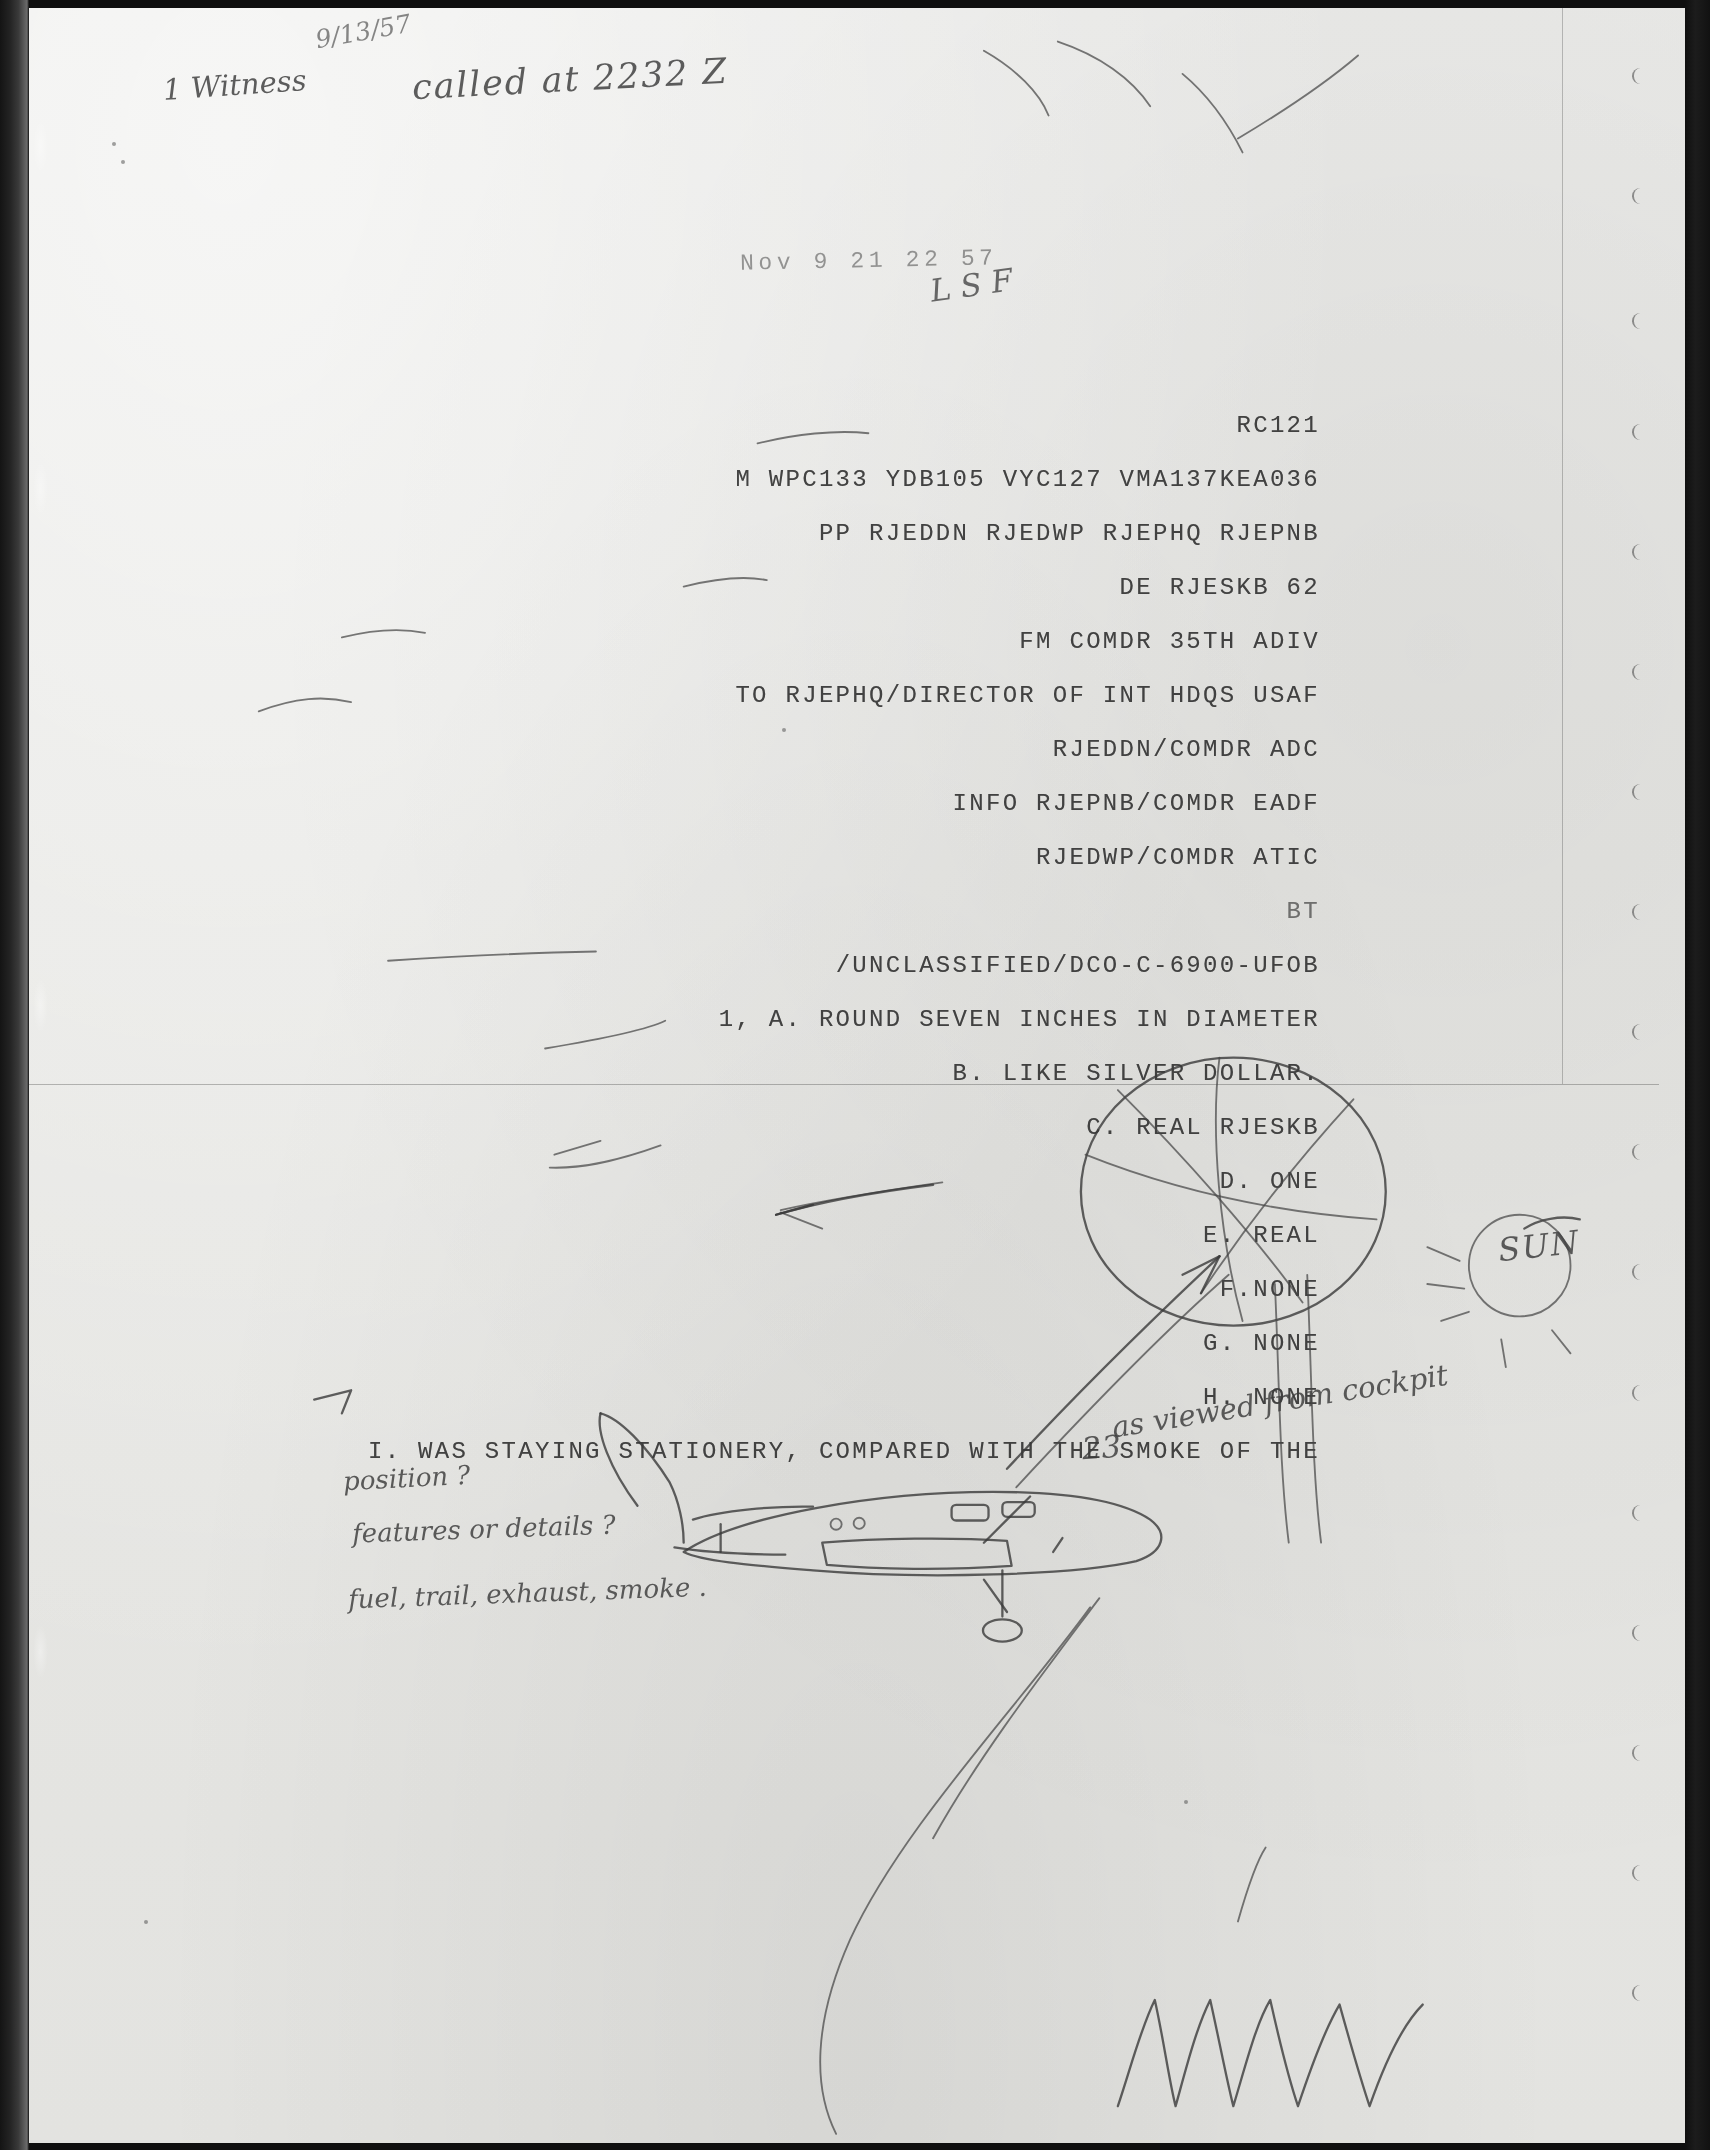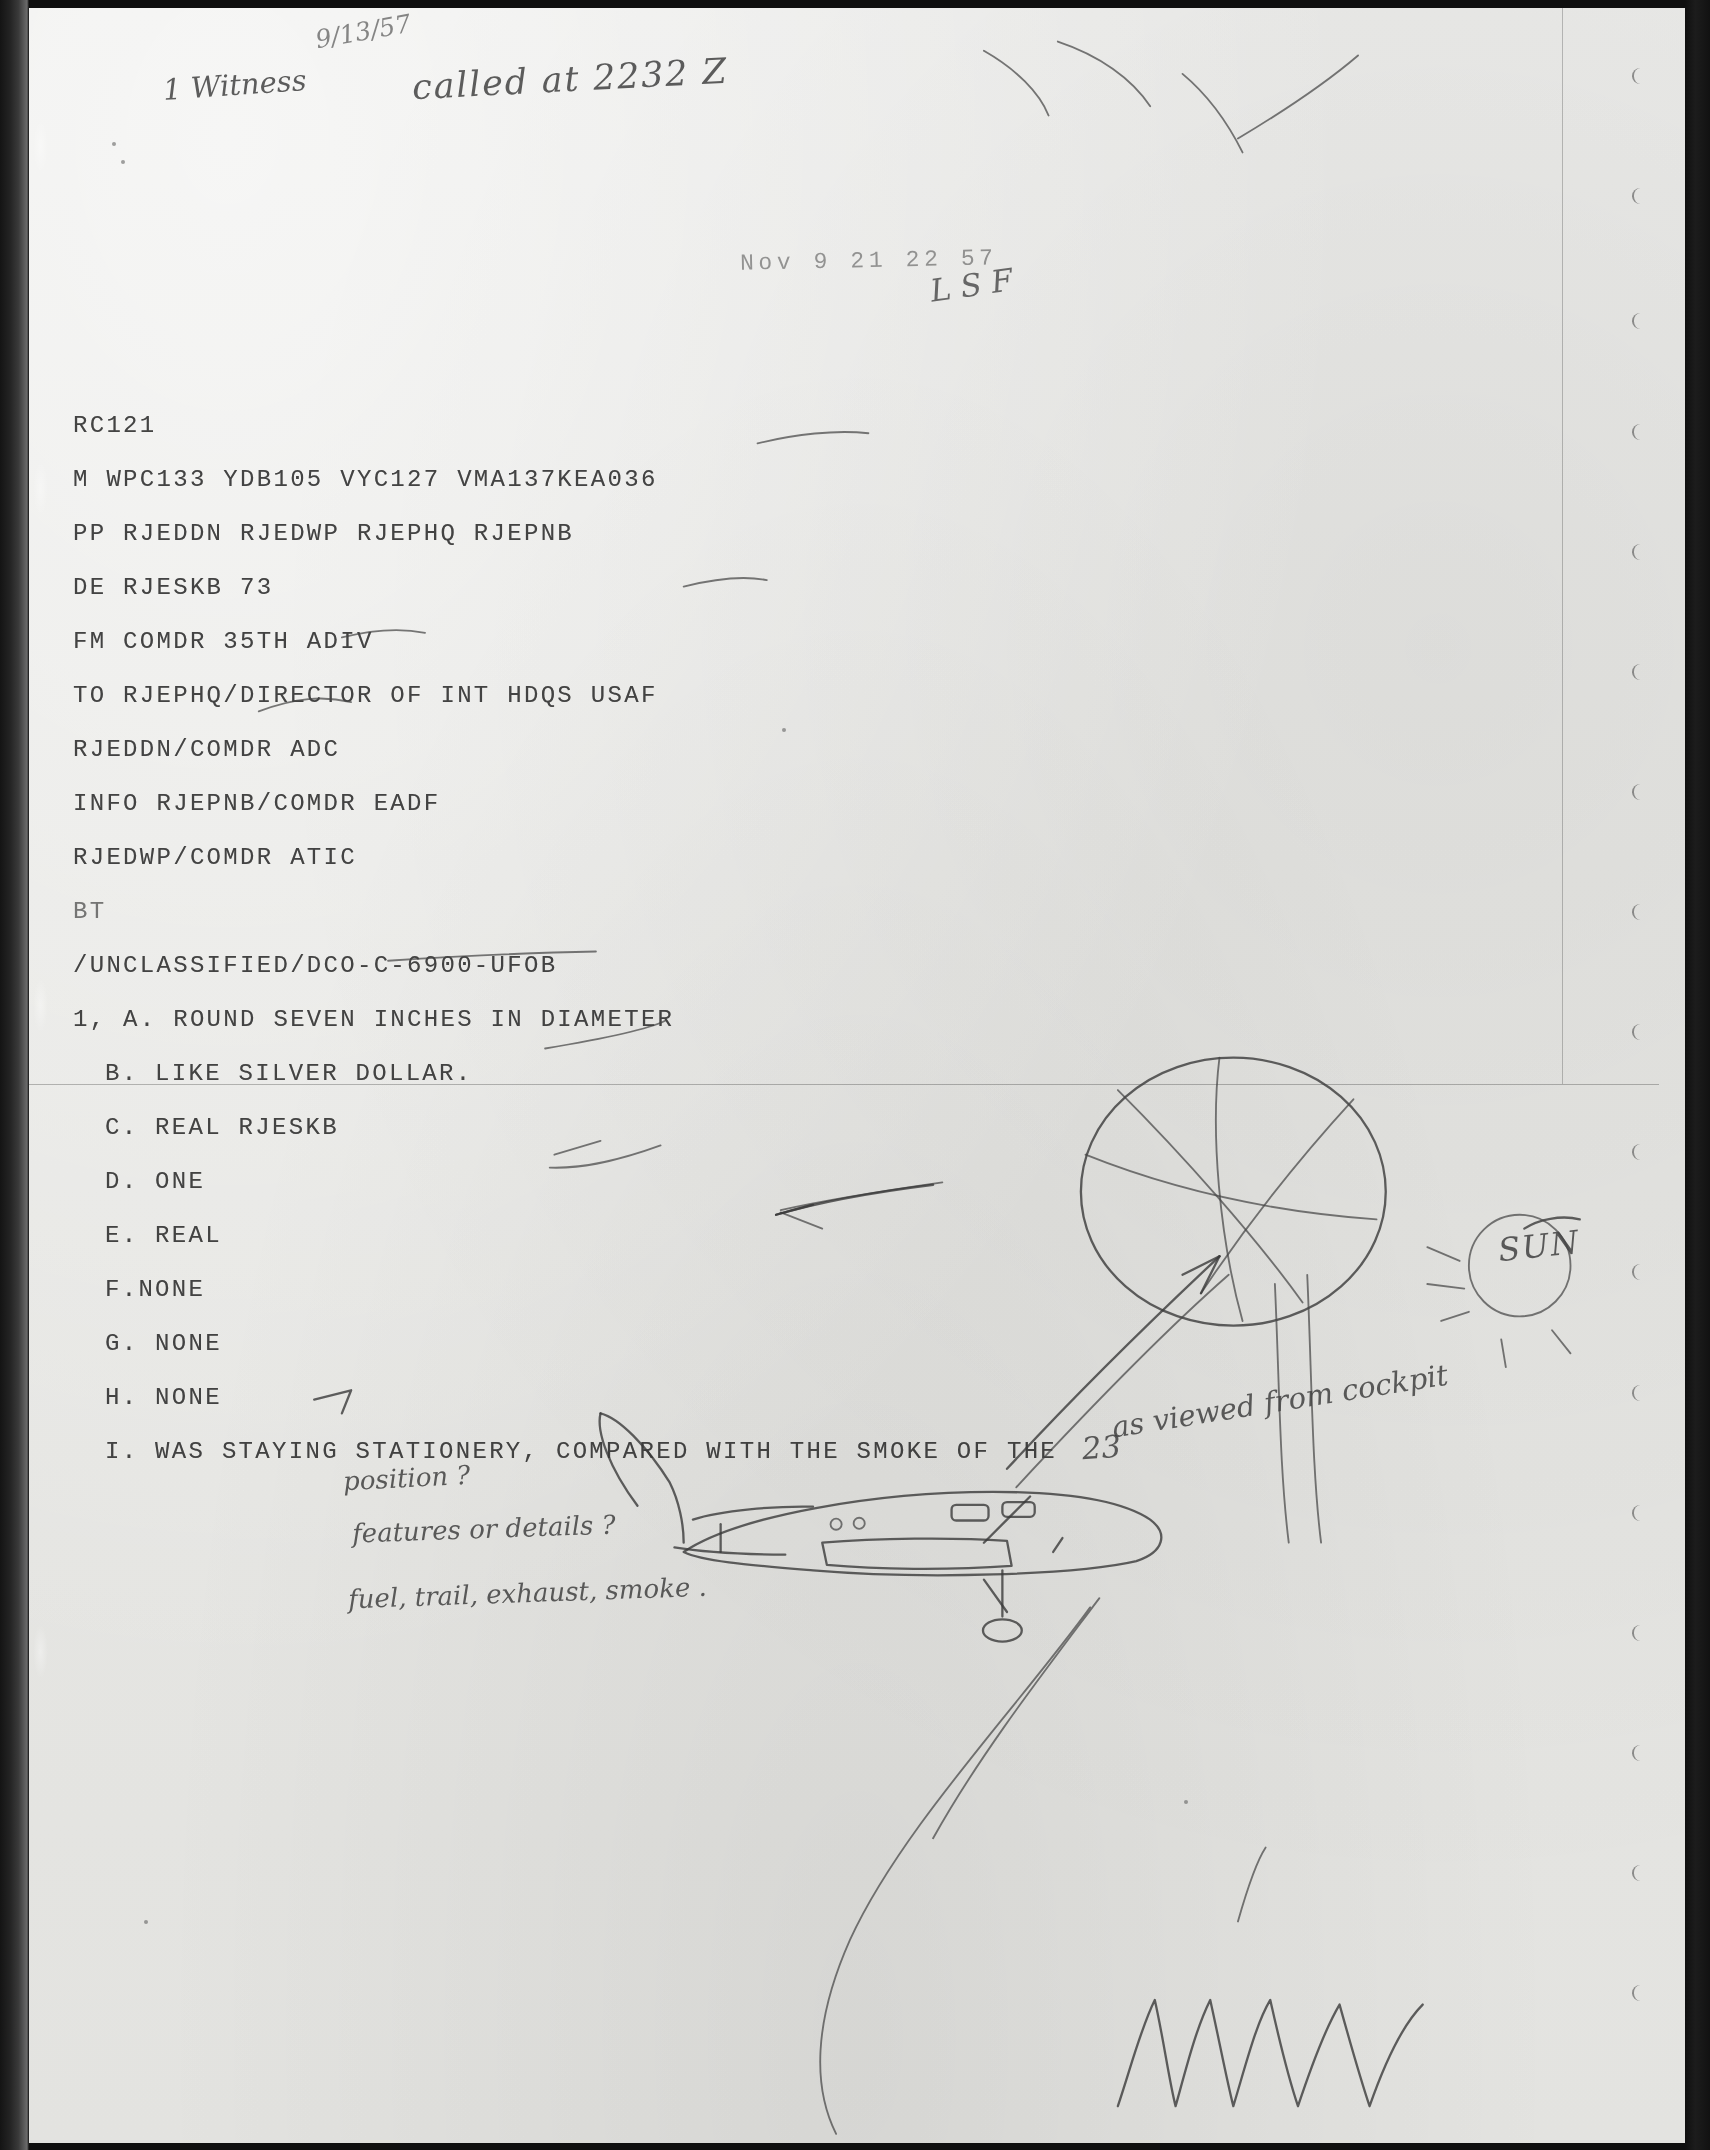--- a/index.html
+++ b/index.html
@@ -83,20 +83,21 @@
   #tty {
     position: absolute;
     left: 44px;
     top: 406px;
     width: 1247px;
     font-family: "Liberation Mono", "DejaVu Sans Mono", monospace;
     font-size: 24px;
     letter-spacing: 2.3px;
     color: #2c2c2c;
     line-height: 1.0;
+    text-align: right;
   }
   .tline {
     position: relative;
     height: 54px;
     white-space: pre;
     text-shadow: 0 0 0.5px rgba(0,0,0,0.25);
     opacity: 0.88;
   }
   .tline.ind1 { padding-left: 32px; }
   .faint { opacity: 0.62; }
@@ -275,21 +276,21 @@
     <div class="dot" style="left:753px;top:720px;"></div>
     <div class="dot" style="left:1155px;top:1792px;"></div>
     <div class="dot" style="left:115px;top:1912px;"></div>
 
     <div id="datestamp">Nov 9 21 22 57</div>
 
     <div id="tty">
       <div class="tline">RC121</div>
       <div class="tline">M WPC133 YDB105 VYC127 VMA137KEA036</div>
       <div class="tline">PP RJEDDN RJEDWP RJEPHQ RJEPNB</div>
-      <div class="tline">DE RJESKB 73</div>
+      <div class="tline">DE RJESKB 62</div>
       <div class="tline">FM COMDR 35TH ADIV</div>
       <div class="tline">TO RJEPHQ/DIRECTOR OF INT HDQS USAF</div>
       <div class="tline">RJEDDN/COMDR ADC</div>
       <div class="tline">INFO RJEPNB/COMDR EADF</div>
       <div class="tline">RJEDWP/COMDR ATIC</div>
       <div class="tline faint">BT</div>
       <div class="tline">/UNCLASSIFIED/DCO-C-6900-UFOB</div>
       <div class="tline">1, A. ROUND SEVEN INCHES IN DIAMETER</div>
       <div class="tline ind1">B. LIKE SILVER DOLLAR.</div>
       <div class="tline ind1">C. REAL RJESKB</div>

